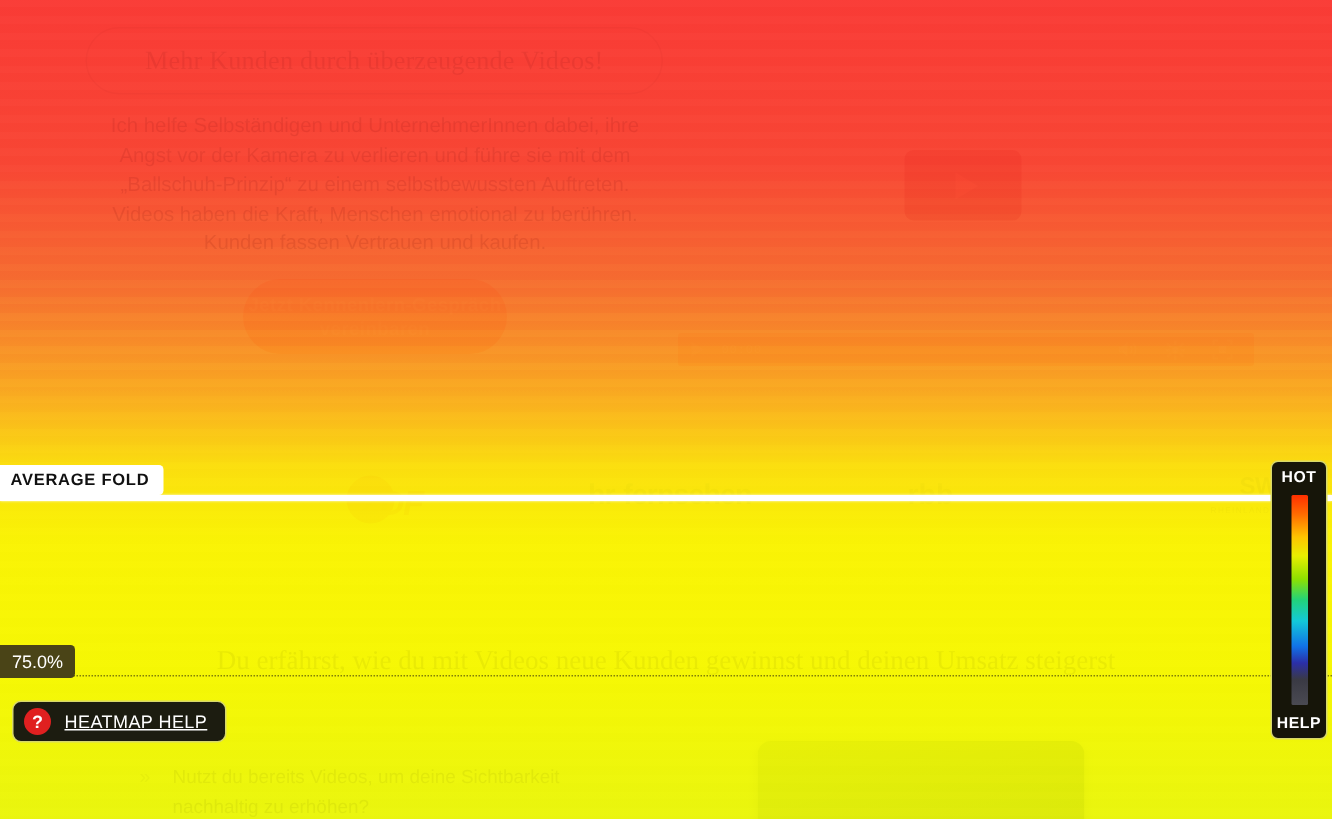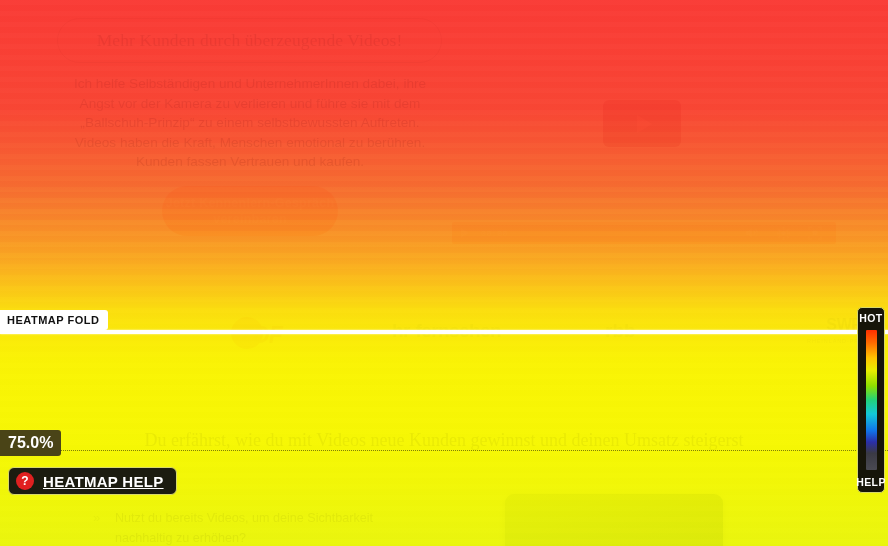--- a/index.html
+++ b/index.html
@@ -222,21 +222,21 @@
   }
 
   .pct-line {
     position: absolute; left: 0; top: 450px; width: 888px; height: 0;
     border-top: 1px dotted rgba(60,55,10,.62);
   }
   .pct-badge {
     position: absolute; left: 0; top: 430px;
     background: #4a4417;
     color: #ffffff;
-    font-size: 16px; font-weight: bold;
+    font-size: 12px; font-weight: normal;
     padding: 4px 8px;
     border-radius: 0 3px 3px 0;
   }
 
   .heatmap-help {
     position: absolute; left: 8px; top: 467px;
     height: 28px;
     background: #1c1c10;
     border: 1.5px solid #d8d86a;
     border-radius: 6px;
@@ -247,29 +247,29 @@
   }
   .help-q {
     width: 18px; height: 18px; border-radius: 50%;
     background: #e02020;
     color: #fff;
     font-size: 12px; font-weight: bold;
     display: flex; align-items: center; justify-content: center;
     flex: none;
   }
   .help-label {
-    color: #ffffff; font-size: 15px; font-weight: bold;
+    color: #ffffff; font-size: 12px; font-weight: normal;
     letter-spacing: .3px;
     text-decoration: underline;
   }
 
   
   .legend {
     position: absolute; right: 3px; top: 307px;
-    width: 28px; height: 186px;
+    width: 38px; height: 186px;
     background: #161509;
     border: 1.5px solid #d8d86a;
     border-radius: 5px;
     display: flex; flex-direction: column;
     align-items: center;
     padding: 4px 0;
   }
   .legend-cap {
     color: #ffffff; font-size: 10.5px; font-weight: bold;
     letter-spacing: .4px; flex: none;
@@ -395,21 +395,21 @@
     <div class="photo-card">
       
     </div>
   </div>
 
   <div id="heat-overlay"></div>
   <div id="heat-overlay2"></div>
   <div id="heat-bands"></div>
 
   <div class="fold-line"></div>
-  <div class="fold-label">HEATMAP FOLD</div>
+  <div class="fold-label">AVERAGE FOLD</div>
 
   <div class="pct-line"></div>
   <div class="pct-badge">75.0%</div>
 
   <div class="heatmap-help">
     <span class="help-q">?</span>
     <span class="help-label">HEATMAP HELP</span>
   </div>
 
   <div class="legend">

